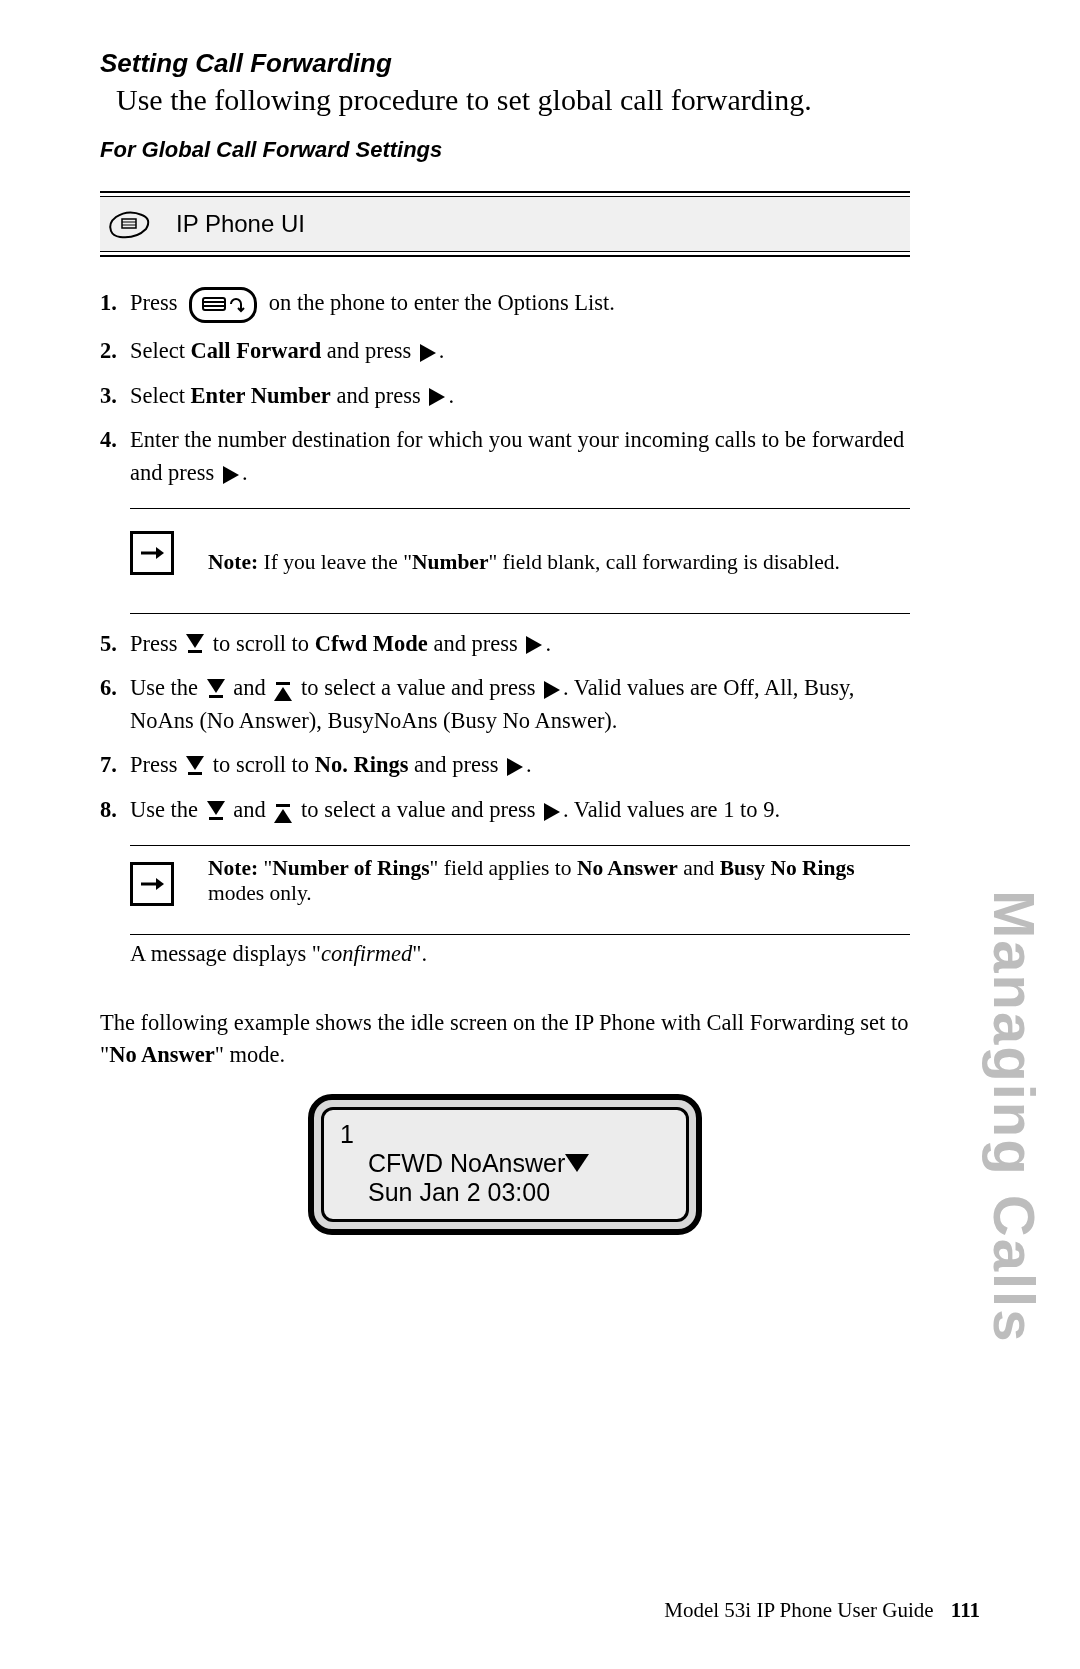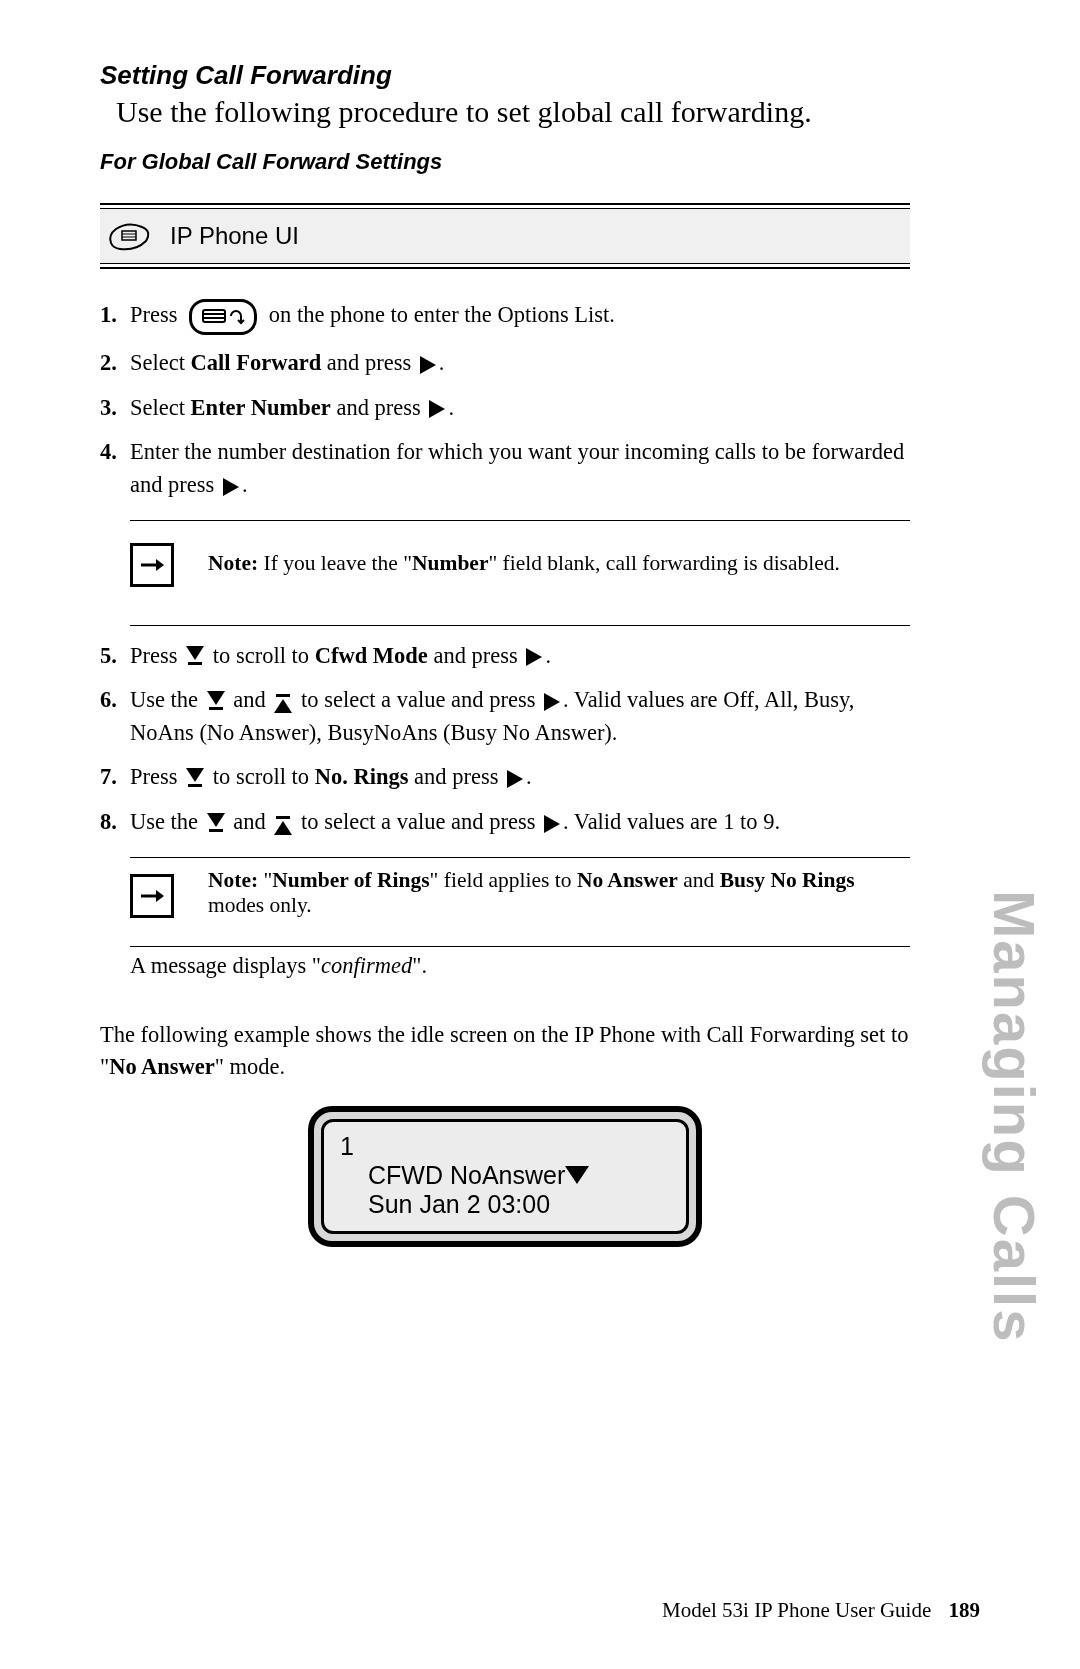--- a/index.html
+++ b/index.html
@@ -15,41 +15,41 @@
     position:absolute;
     left:100px;
     top:48px;
     width:810px;
   }
   .h-section{
     font-family:Arial,Helvetica,sans-serif;
     font-style:italic;
     font-weight:bold;
     font-size:26px;
-    margin:12px 0 4px 0;
+    margin:0 0 4px 0;
   }
   .intro{
     font-size:30px;
     margin:0 0 20px 16px;
   }
   .h-sub{
     font-family:Liberation Sans, sans-serif;
     font-style:italic;
     font-weight:bold;
     font-size:22px;
     margin:0 0 28px 0;
   }
   .rule-row{border-top:2px solid #000;height:0;margin:0}
   .rule-row.thin{border-top:1px solid #000}
   .ui-band{
     background:#f0f0f0;
     padding:10px 14px 10px 6px;
     display:flex;
     align-items:center;
-    gap:18px;
+    gap:24px;
   }
   .phone-icon{
     width:46px;height:34px;display:inline-block;flex:0 0 auto;
   }
   .phone-icon svg{display:block}
   .ui-label{
     font-family:Arial,Helvetica,sans-serif;
     font-size:24px;
   }
   ol.steps{
@@ -91,21 +91,21 @@
   }
   .stem-down,.stem-up{display:inline-block;vertical-align:middle;margin:0 3px;width:18px;height:22px;position:relative}
   .stem-down .t{position:absolute;left:0;top:0;width:0;height:0;border-left:9px solid transparent;border-right:9px solid transparent;border-top:14px solid #000}
   .stem-down .s{position:absolute;left:2px;top:16px;width:14px;height:3px;background:#000}
   .stem-up .t{position:absolute;left:0;bottom:0;width:0;height:0;border-left:9px solid transparent;border-right:9px solid transparent;border-bottom:14px solid #000}
   .stem-up .s{position:absolute;left:2px;bottom:16px;width:14px;height:3px;background:#000}
   .note-sep{border-top:1px solid #000;margin:18px 0 0 30px}
   .note-block{
     display:flex;
     gap:34px;
-    align-items:center;
+    align-items:flex-end;
     padding:20px 0 20px 30px;
     font-size:21.5px;
   }
   .note-block.tight{padding-top:10px;padding-bottom:10px}
   .note-box{
     width:38px;height:38px;
     border:3px solid #000;
     display:flex;align-items:center;justify-content:center;
     flex:0 0 auto;
     margin-top:2px;
@@ -280,14 +280,14 @@
       <div style="padding-left:28px">Sun  Jan 2  03:00</div>
     </div>
   </div>
 
 </div>
 
 <div class="side-tab">Managing Calls</div>
 
 <div class="footer">
   <span>Model 53i IP Phone User Guide</span>
-  <span class="pg">189</span>
+  <span class="pg">111</span>
 </div>
 
 </body></html>

